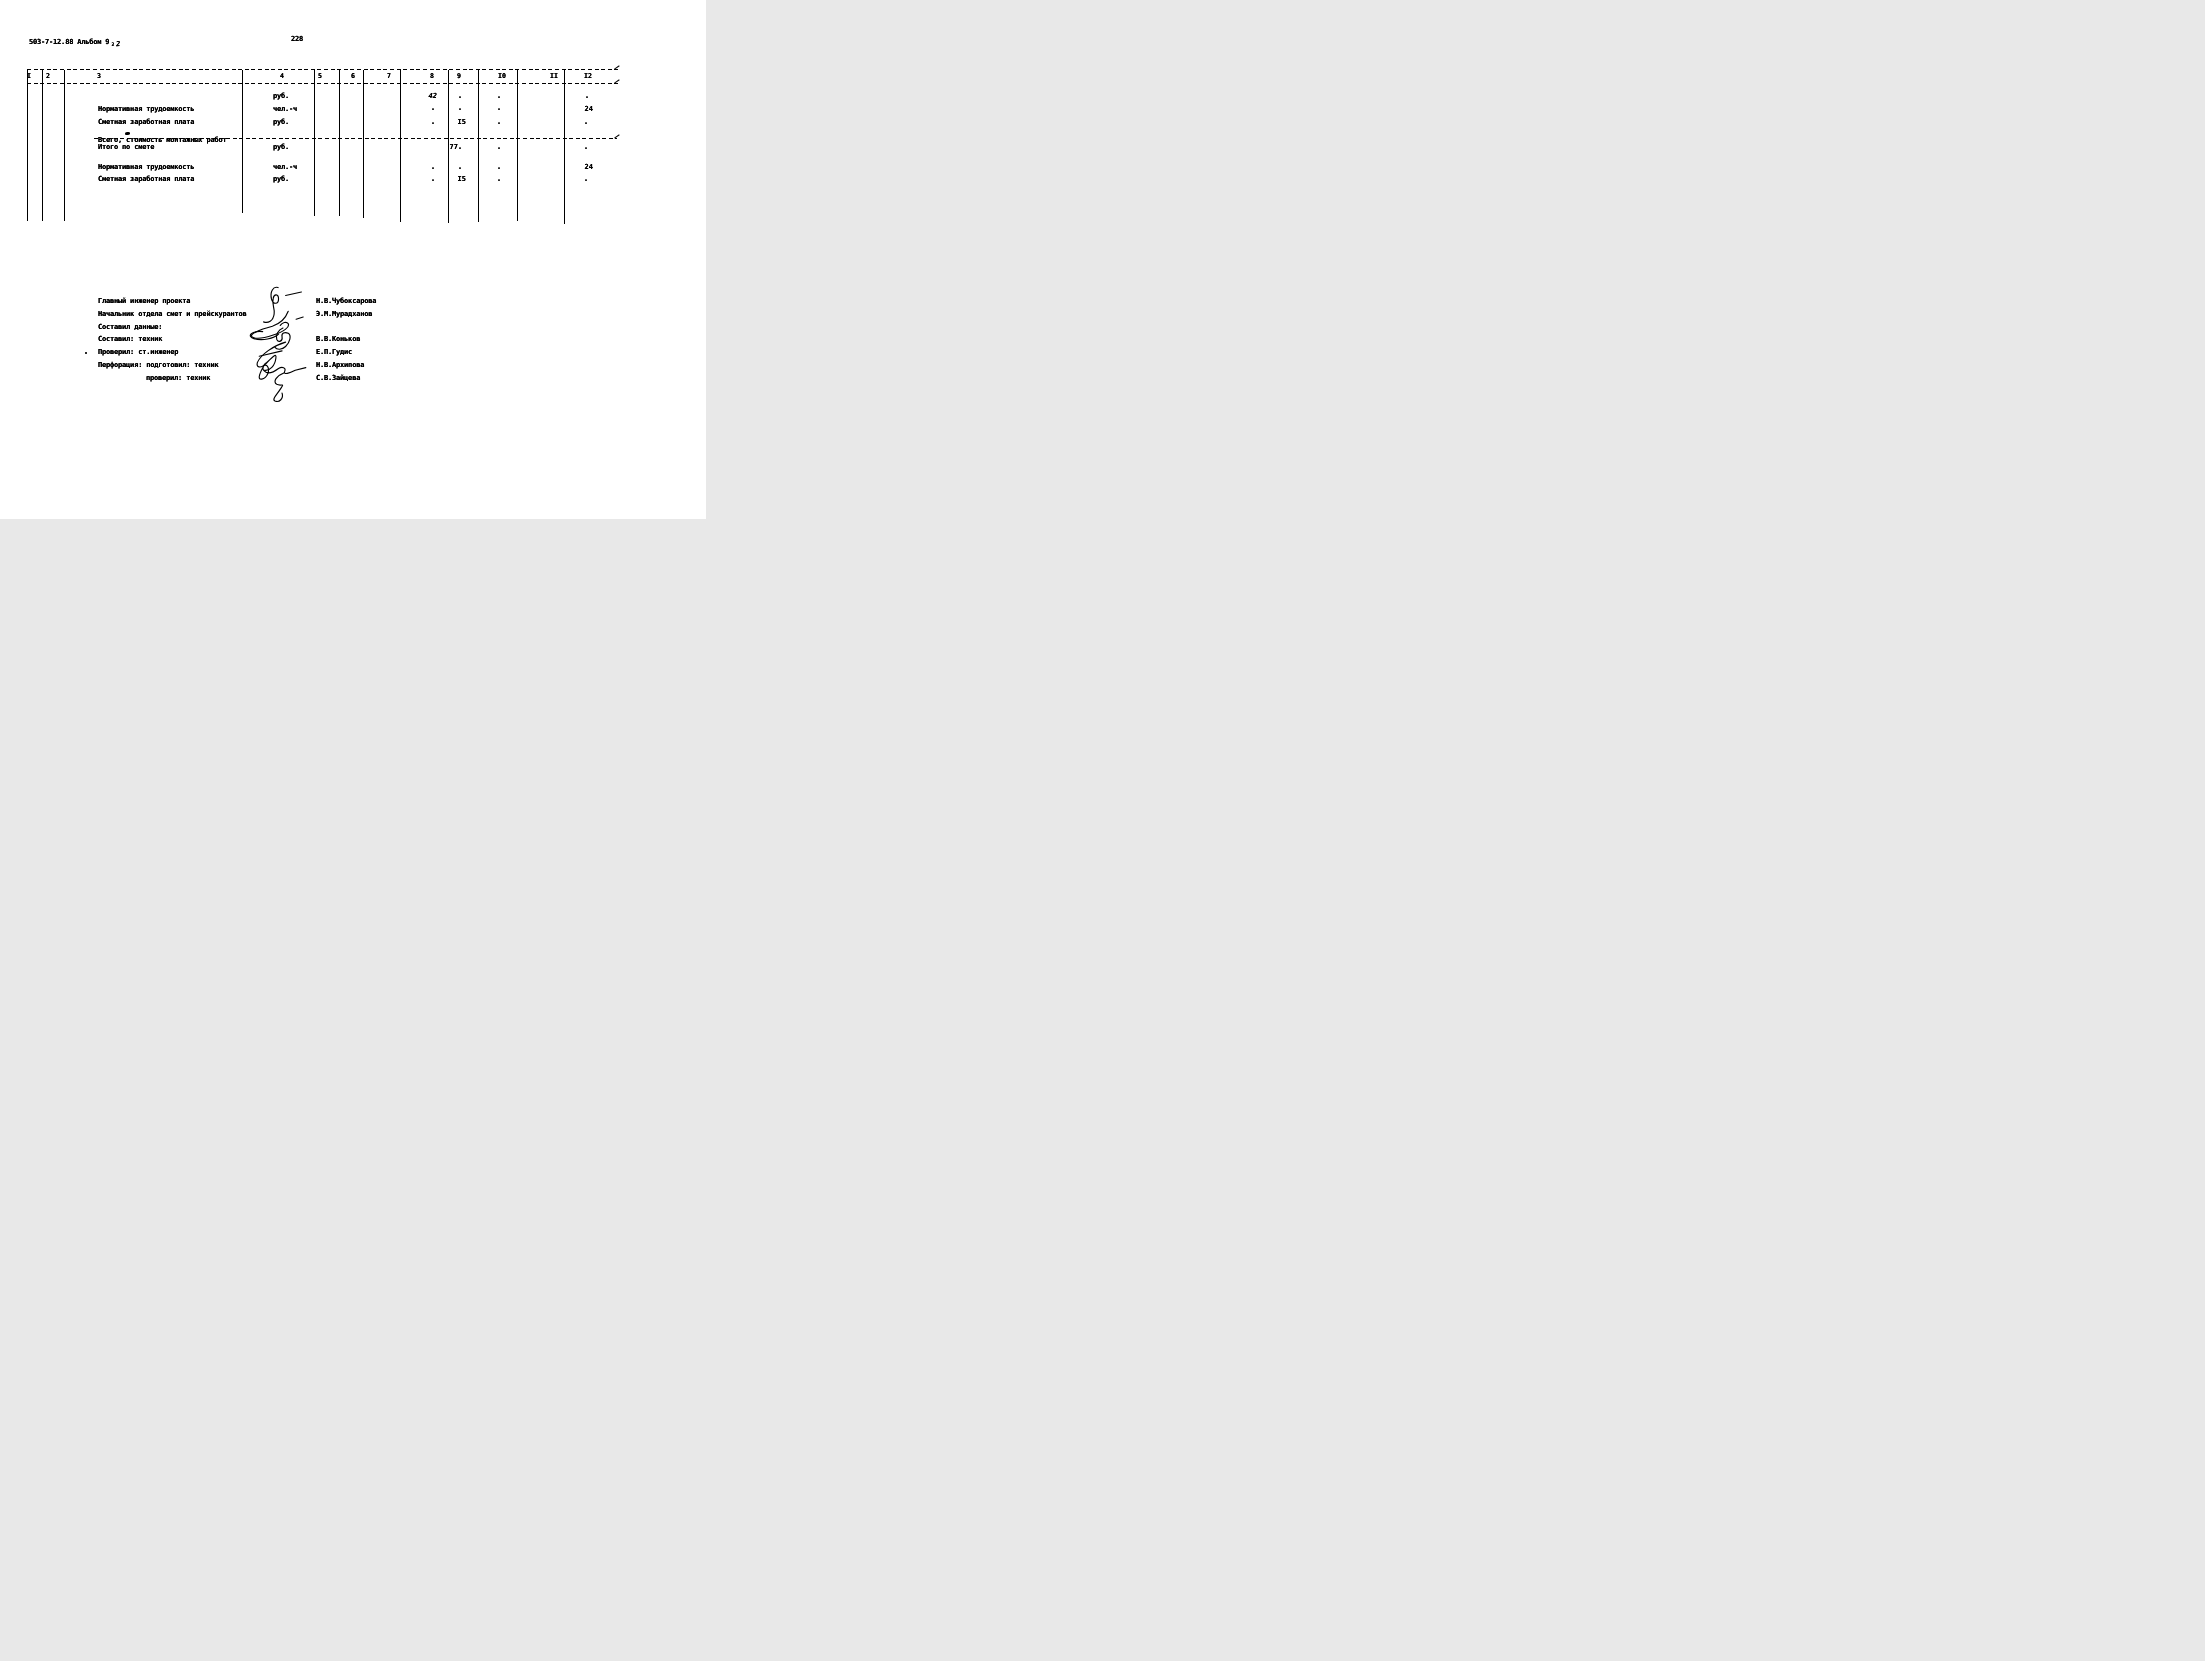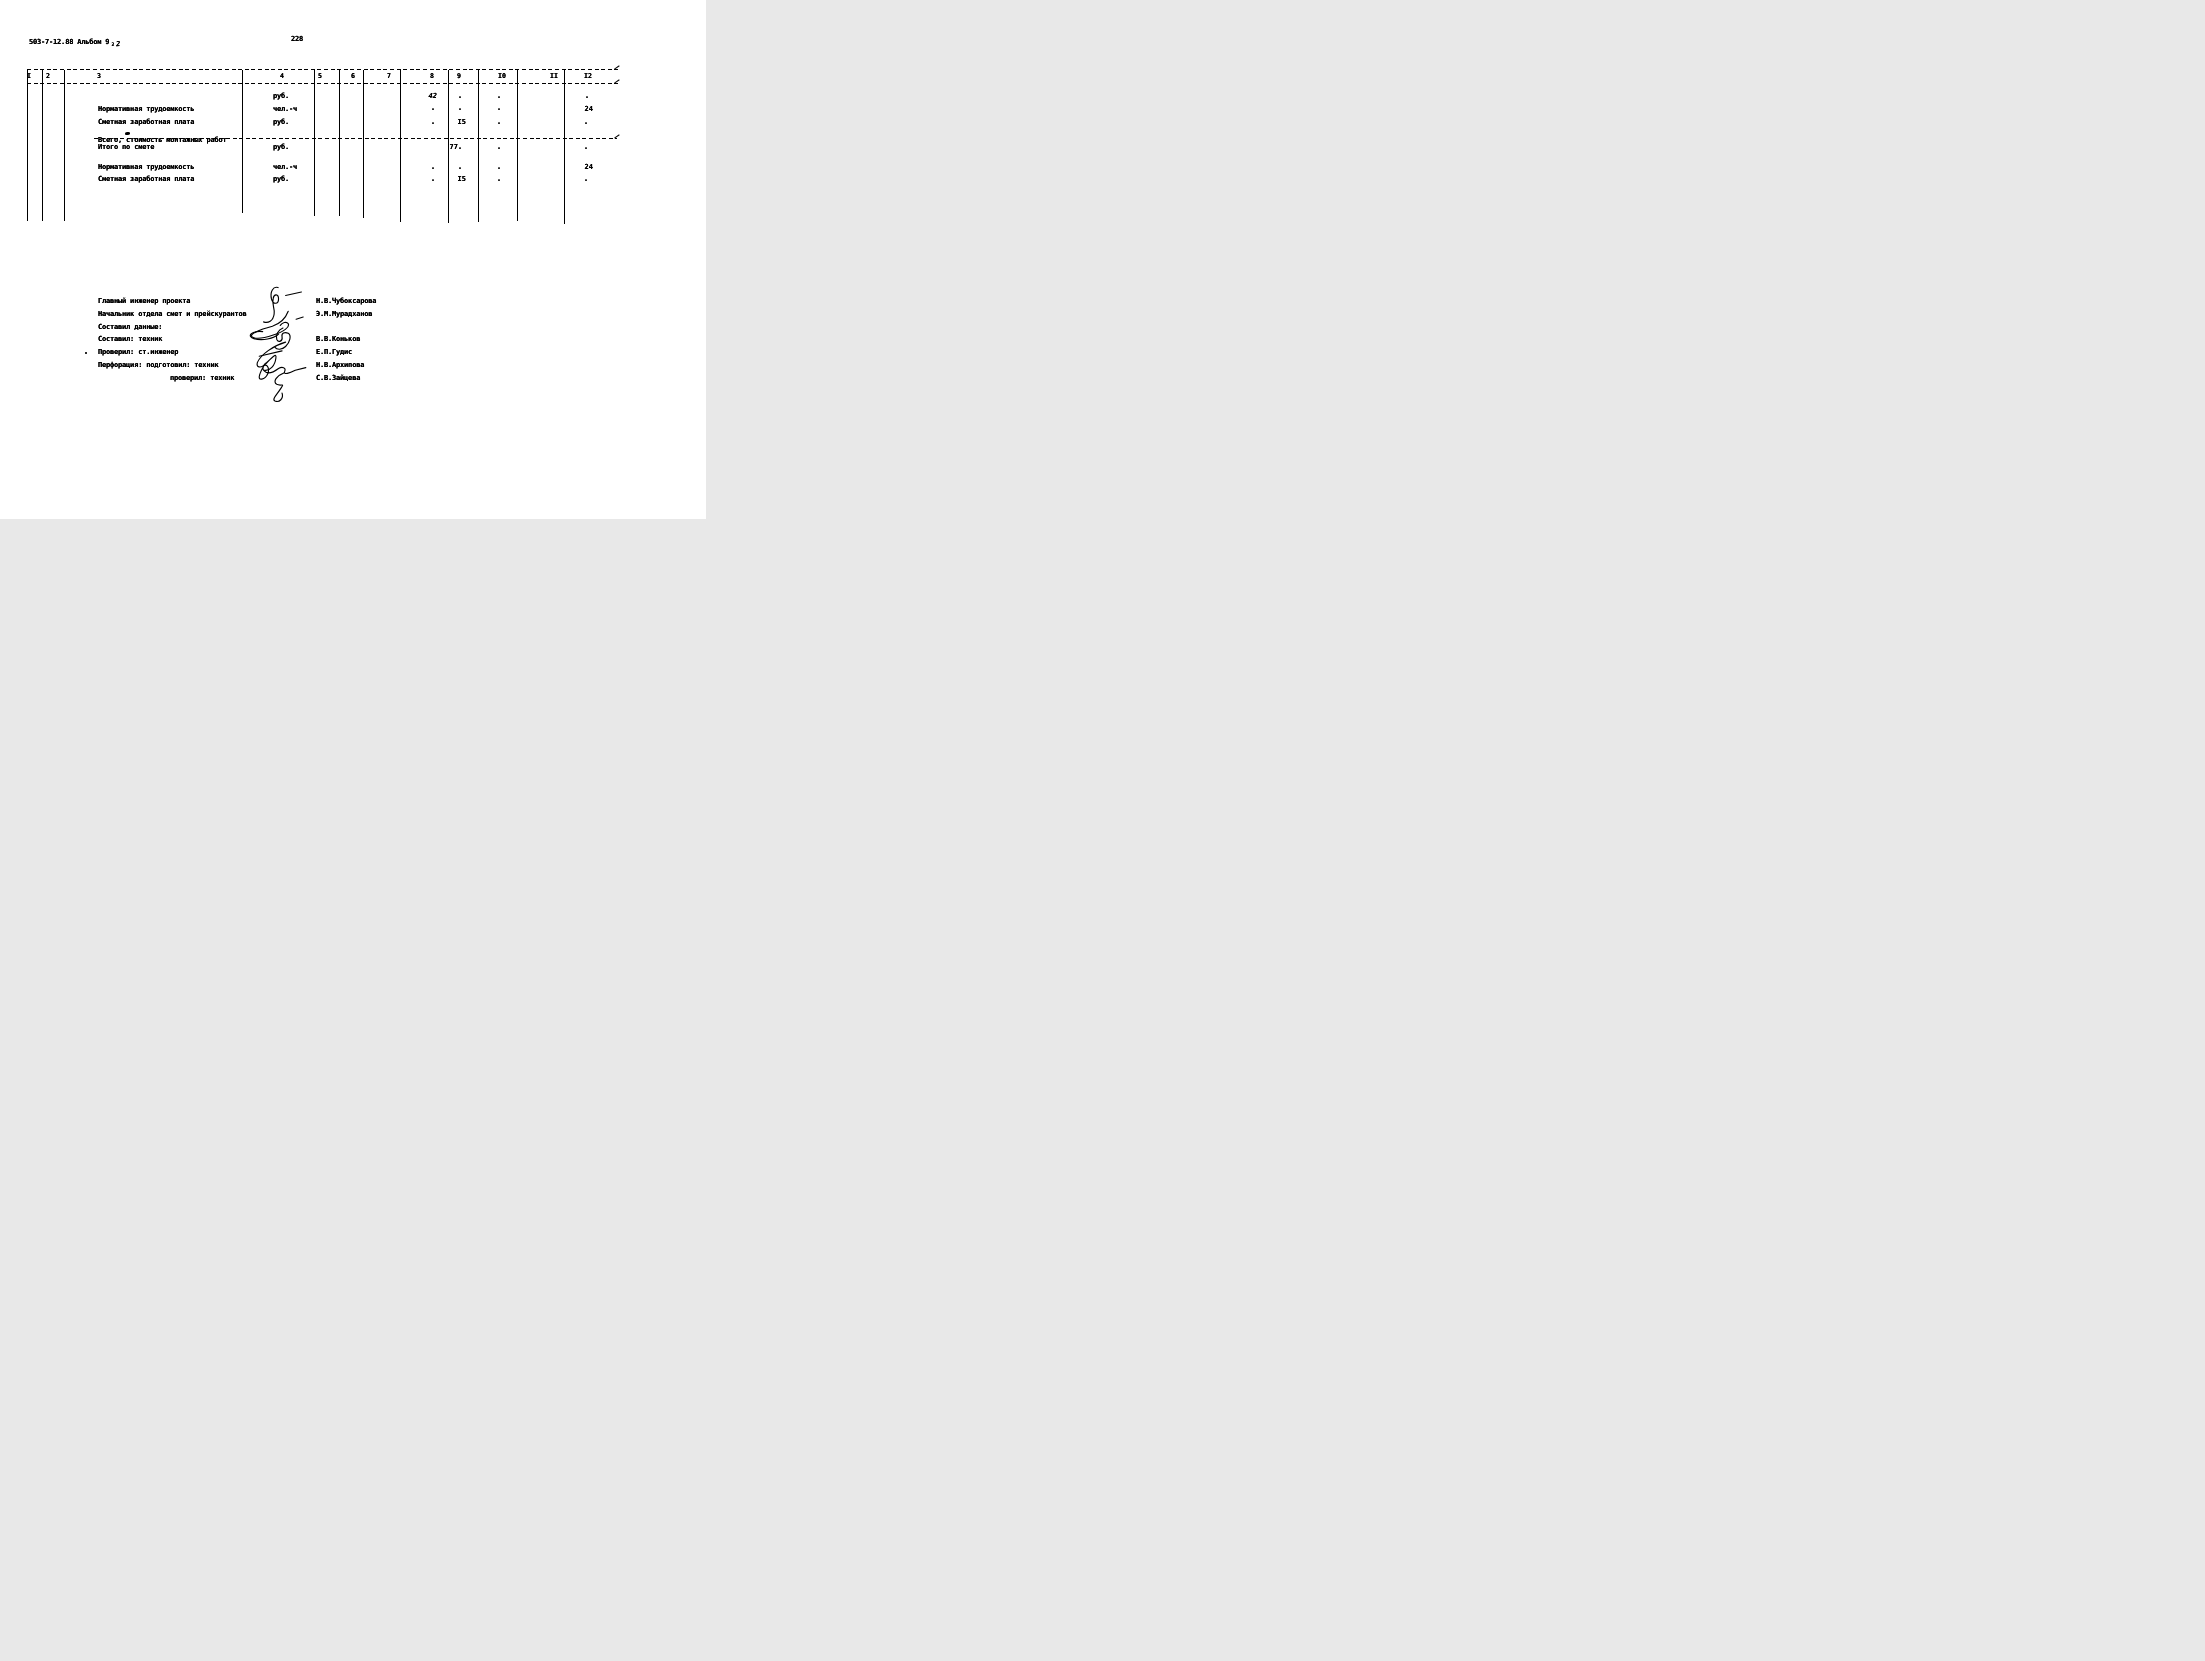--- a/index.html
+++ b/index.html
@@ -129,21 +129,21 @@
   <div class="tw" style="left:98px;top:335px;">Составил: техник</div>
   <div class="tw" style="left:316px;top:335px;">В.В.Коньков</div>
 
   <div class="blob" style="left:85px;top:352px;width:1.8px;height:1.8px;"></div>
   <div class="tw" style="left:98px;top:348px;">Проверил: ст.инженер</div>
   <div class="tw" style="left:316px;top:348px;">Е.П.Гудис</div>
 
   <div class="tw" style="left:98px;top:361px;">Перфорация: подготовил: техник</div>
   <div class="tw" style="left:316px;top:361px;text-align:right;">Н.В.Архипова</div>
 
-  <div class="tw" style="left:146px;top:374px;margin-left:24px;">проверил: техник</div>
+  <div class="tw" style="left:146px;top:374px;">проверил: техник</div>
   <div class="tw" style="left:316px;top:374px;">С.В.Зайцева</div>
 
   <svg class="sig-svg" viewBox="0 0 210 300">
     <path d="M95,24 C84,20 76,34 80,50 C84,64 96,62 96,50 C96,38 86,38 84,48 C80,62 88,70 86,84 C84,100 72,106 62,102"></path>
     <path d="M112,42 L148,34"></path>
     <path d="M118,78 C112,94 100,106 82,112 C52,120 28,130 36,136 C44,142 66,138 84,132 C108,124 122,114 118,106 C114,100 104,104 100,110"></path>
     <path d="M60,124 C36,122 22,134 40,140 C58,146 86,140 96,130"></path>
     <path d="M136,96 L152,91"></path>
     <path d="M106,116 C96,120 88,132 92,142 C96,150 106,146 104,136 C102,128 110,124 118,128 C126,133 122,148 112,158 C104,166 92,166 88,160"></path>
     <path d="M112,148 C84,156 56,176 48,194 C44,206 56,208 66,198 C80,184 92,170 90,184 C88,202 76,214 64,212"></path>

